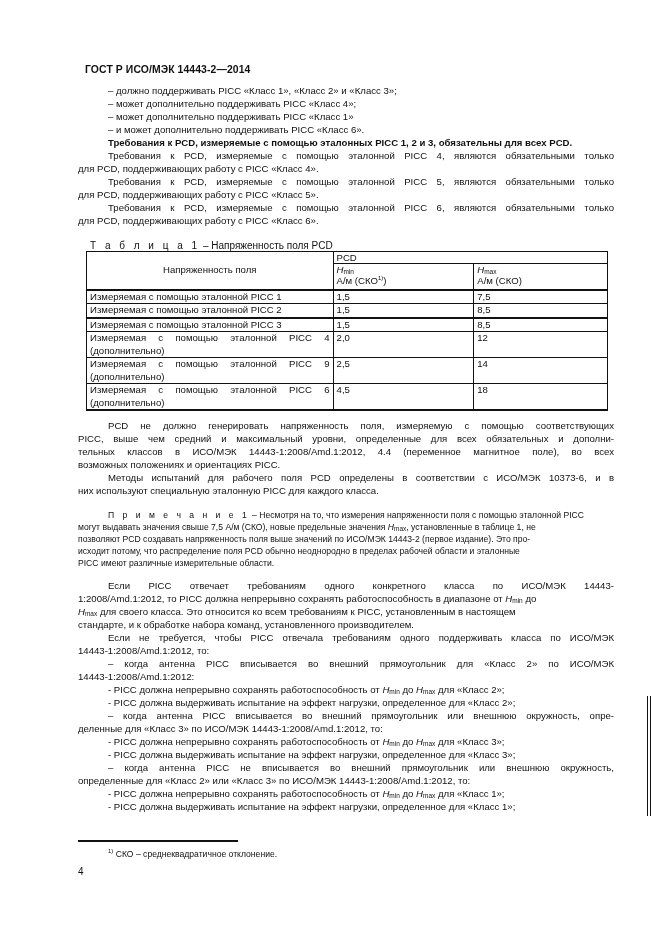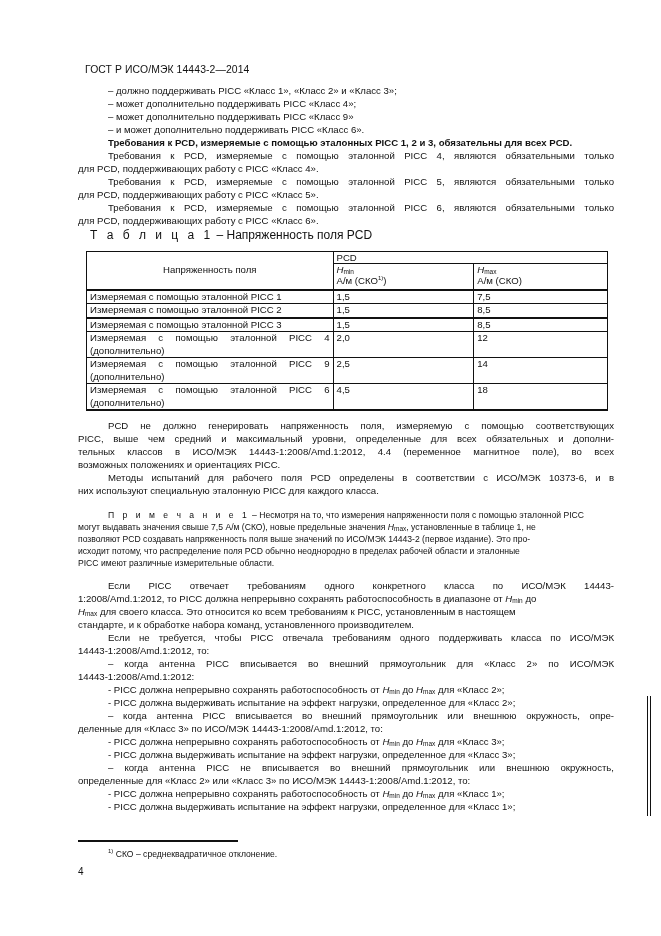--- a/index.html
+++ b/index.html
@@ -1,49 +1,49 @@
 <!DOCTYPE html>
 <html><head>
 <meta charset="utf-8">
 <style>
   html, body { margin:0; padding:0; background:#ffffff; }
   body { width:661px; height:936px; position:relative; overflow:hidden;
          font-family:"Liberation Sans", sans-serif; color:#111; font-size:9.6px; }
   .abs { position:absolute; }
-  .hdr { left:78px; top:64px; font-weight:normal; font-size:10.4px; letter-spacing:0.1px;padding-left:7px; }
+  .hdr { left:78px; top:64px; font-weight:bold; font-size:10.4px; letter-spacing:0.1px;padding-left:7px; }
   .line { position:absolute; white-space:nowrap; line-height:13px; }
   .just { position:absolute; left:88px; width:526px; line-height:13px; text-align:justify; text-align-last:justify; white-space:nowrap; }
   .dash-item { left:108px; }
   .ind { left:108px;font-weight:bold; }
   .full { left:88px; }
   i.h { font-style:italic; }
   sub { font-size:6.5px; vertical-align:-1px; line-height:0; }
   sup { font-size:6px; vertical-align:4px; line-height:0; }
   .spaced { letter-spacing:3px; }
   
-  .tcap { left:90px; top:228px; font-size:12px; }
+  .tcap { left:90px; top:240px; font-size:10px; }
   table.t { position:absolute; left:86px; top:251px; width:522px; border-collapse:collapse; font-size:9.6px; }
   table.t td { border:1px solid #111; padding:0 3px; vertical-align:top; line-height:12.5px; }
   table.t td.c { text-align:left; }
   table.t .hdrc { vertical-align:middle; text-align:center; }
   table.t tr.thick td { border-top:2px solid #111; }
   .note { font-size:8.6px;text-align:center; }
   .rule { position:absolute; left:78px; top:840px; width:160px; height:2px; background:#111; }
   .foot { left:108px; top:849px; font-size:8.6px; }
   .pnum { left:78px; top:866px; font-size:10px; }
   .vbar { position:absolute; width:1px; background:#111; top:696px; height:120px; }
 </style>
 </head>
 <body>
 
 <div class="abs hdr">ГОСТ Р ИСО/МЭК 14443-2—2014</div>
 
 <div class="line dash-item" style="top:84px">– должно поддерживать PICC «Класс 1», «Класс 2» и «Класс 3»;</div>
 <div class="line dash-item" style="top:97px">– может дополнительно поддерживать PICC «Класс 4»;</div>
-<div class="line dash-item" style="top:110px">– может дополнительно поддерживать PICC «Класс 9»</div>
+<div class="line dash-item" style="top:110px">– может дополнительно поддерживать PICC «Класс 1»</div>
 <div class="line dash-item" style="top:123px">– и может дополнительно поддерживать PICC «Класс 6».</div>
 
 <div class="line ind" style="top:136px">Требования к PCD, измеряемые с помощью эталонных PICC 1, 2 и 3, обязательны для всех PCD.</div>
 <div class="just" style="top:149px;left:108px;width:506px">Требования к PCD, измеряемые с помощью эталонной PICC 4, являются обязательными только</div>
 <div class="line full" style="top:162px;left:78px">для PCD, поддерживающих работу с PICC «Класс 4».</div>
 <div class="just" style="top:175px;left:108px;width:506px">Требования к PCD, измеряемые с помощью эталонной PICC 5, являются обязательными только</div>
 <div class="line full" style="top:188px;left:78px">для PCD, поддерживающих работу с PICC «Класс 5».</div>
 <div class="just" style="top:201px;left:108px;width:506px">Требования к PCD, измеряемые с помощью эталонной PICC 6, являются обязательными только</div>
 <div class="line full" style="top:214px;left:78px">для PCD, поддерживающих работу с PICC «Класс 6».</div>
 

